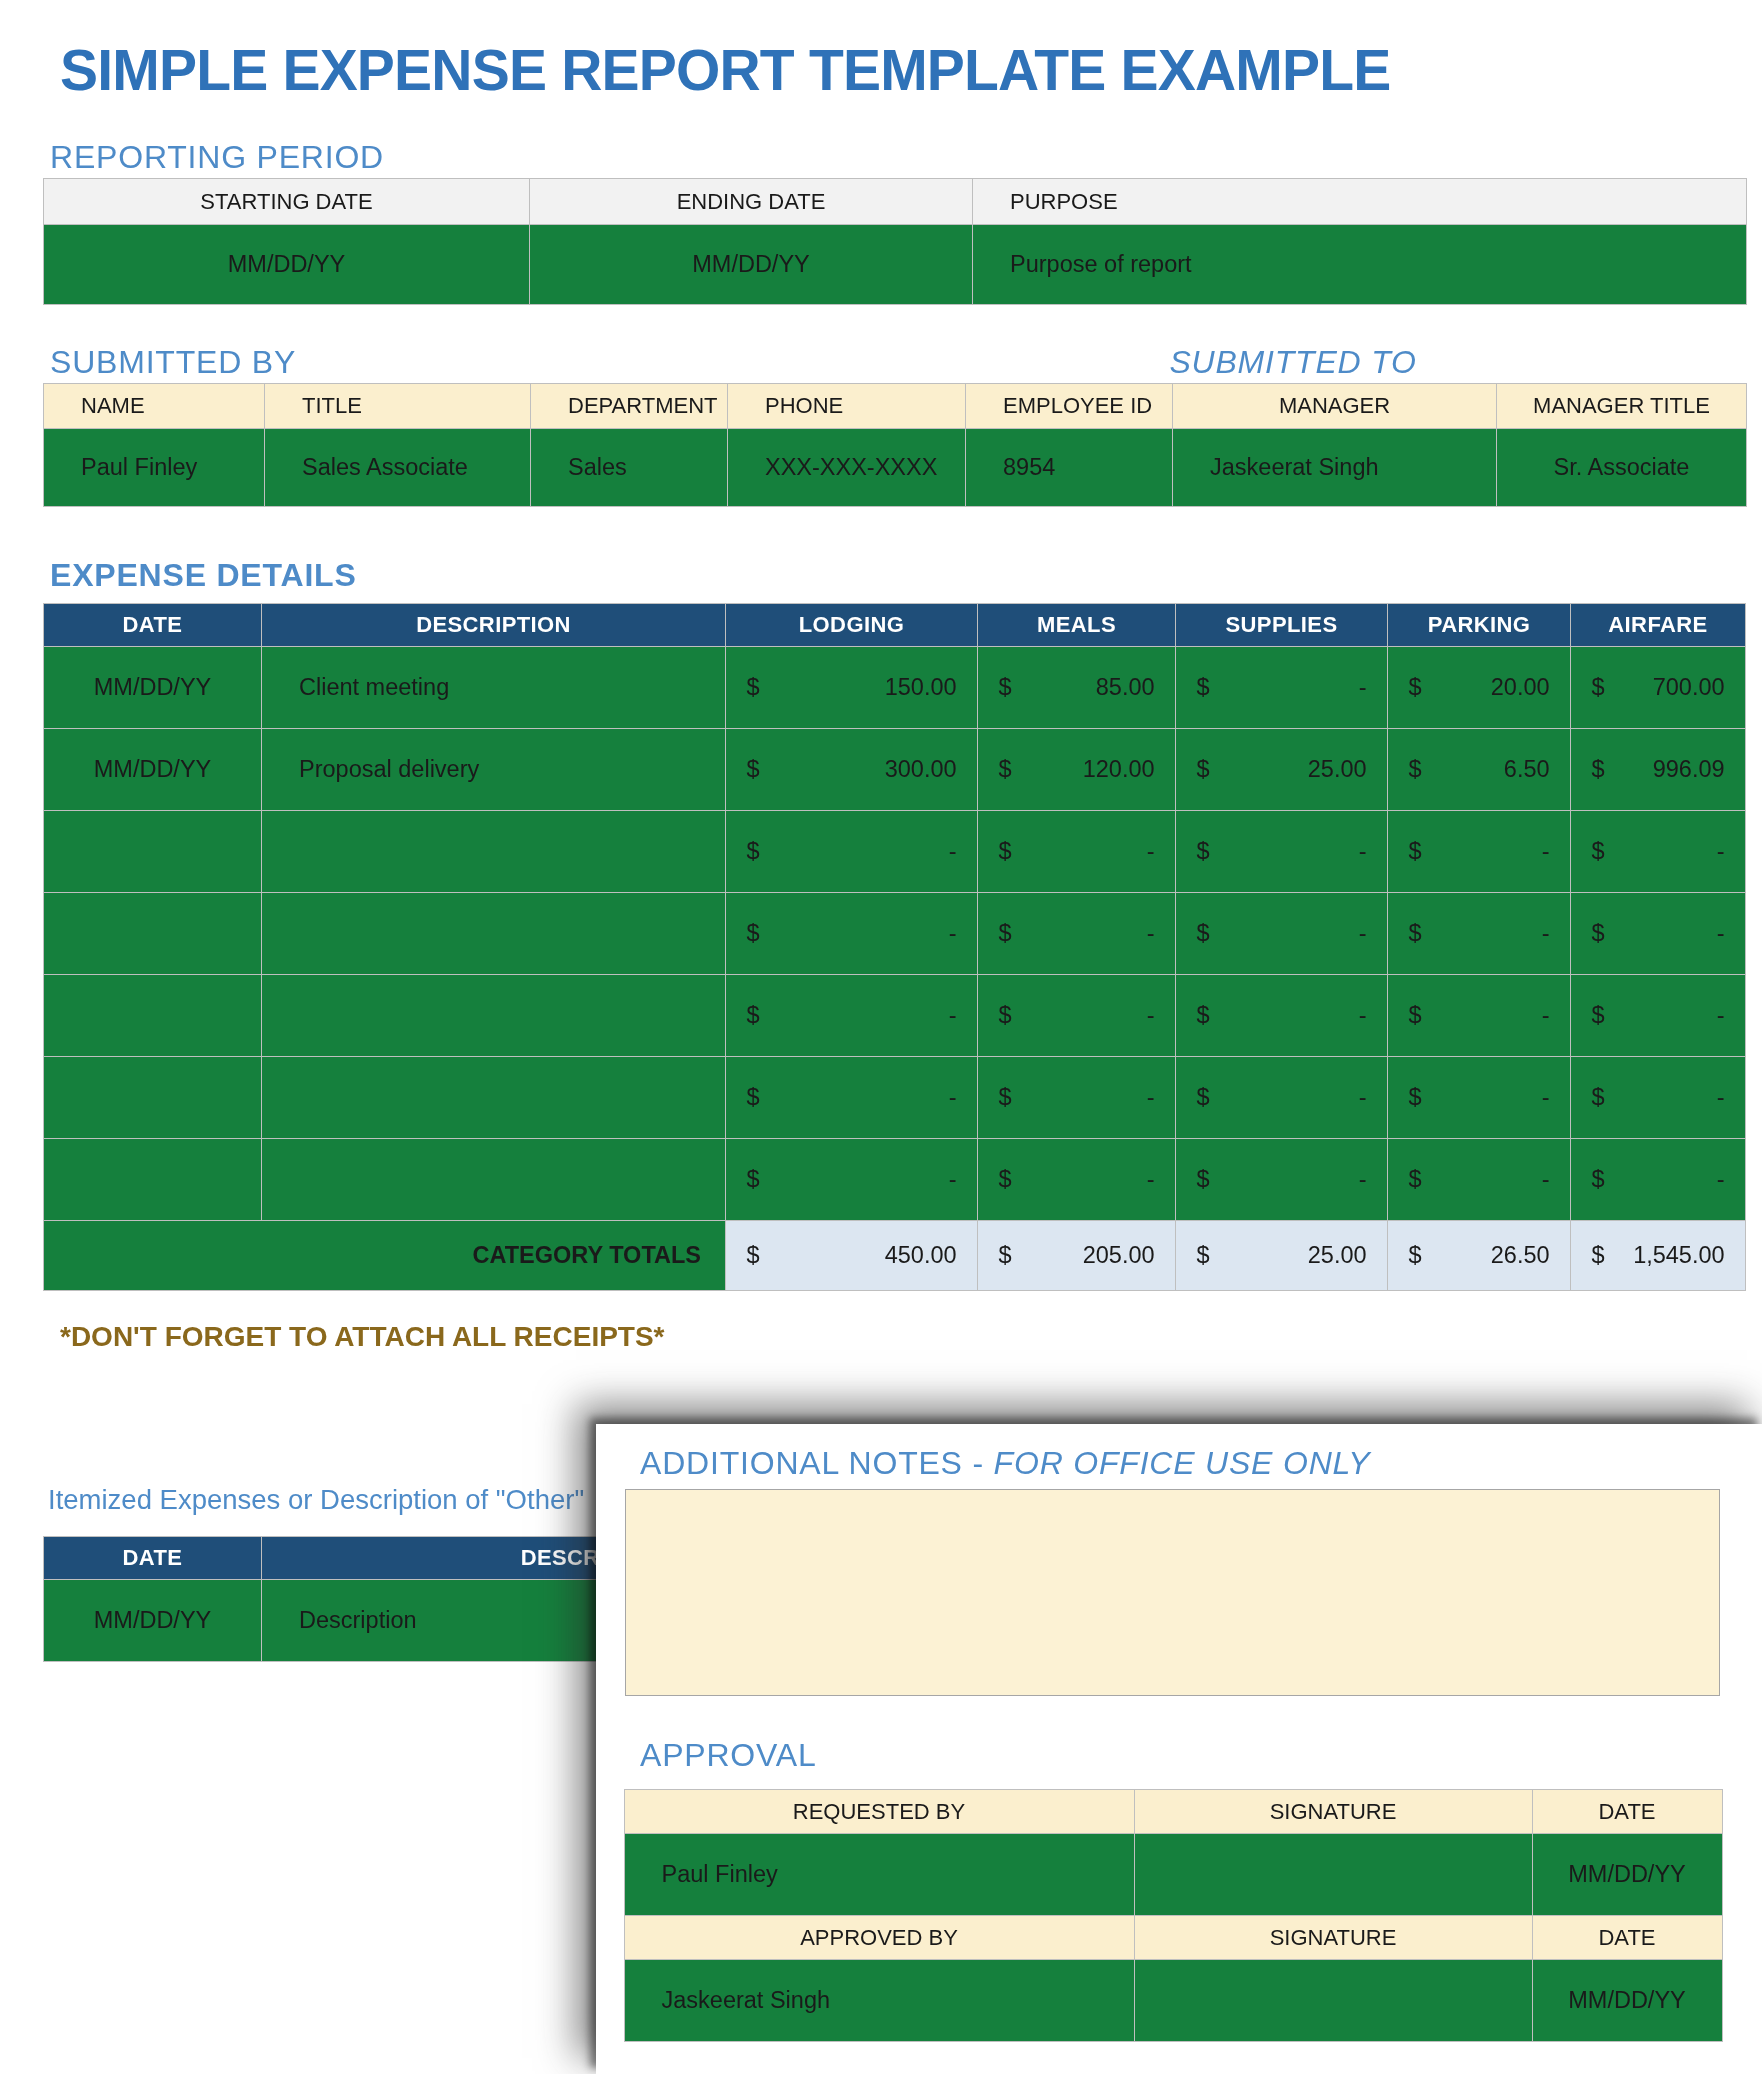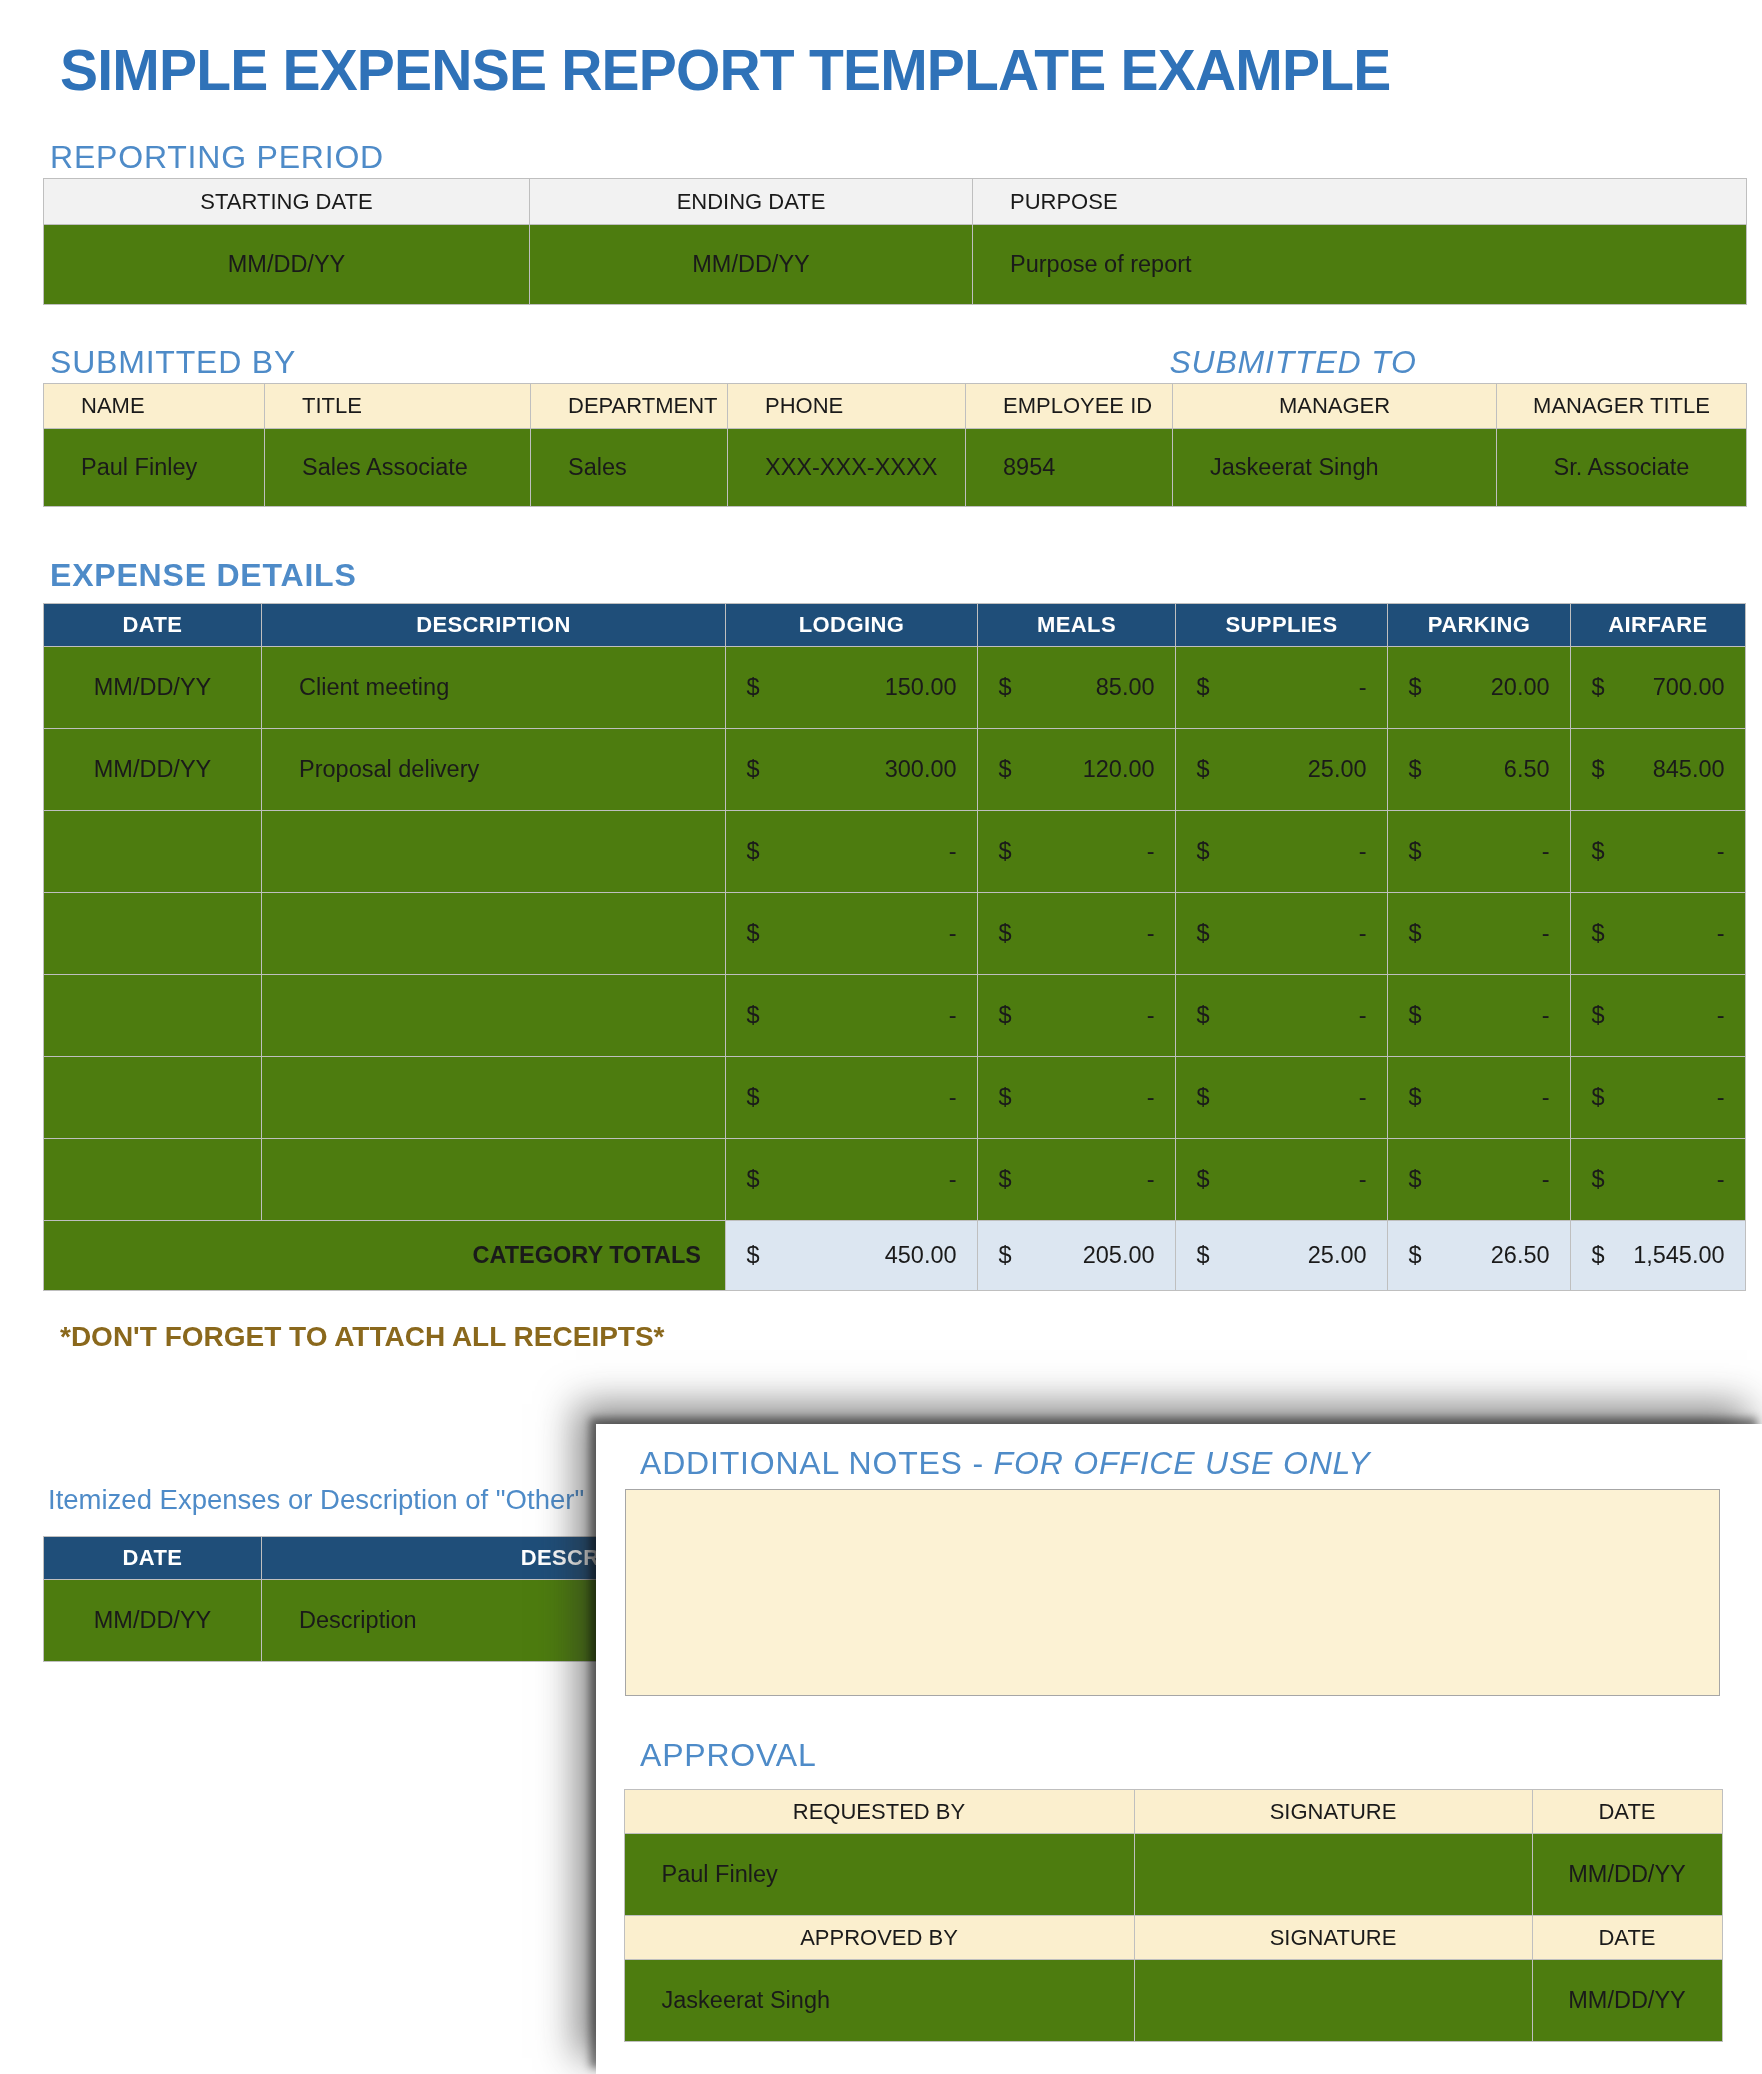--- a/index.html
+++ b/index.html
@@ -9,21 +9,21 @@
   }
   html,body{margin:0;padding:0;background:#fff;}
   #page{position:relative;width:1763px;height:2074px;background:#fff;overflow:hidden;
         font-family:"Liberation Sans",sans-serif;color:#1a1a1a;}
   .abs{position:absolute;}
   #title{left:60px;top:37px;font-size:57px;font-weight:bold;color:var(--accent-blue);letter-spacing:-0.8px;white-space:nowrap;}
   .sec-h{font-size:32px;color:var(--heading-blue);letter-spacing:0.8px;white-space:nowrap;}
   .sec-h em{font-style:italic;}
   #h-itemized{font-size:27.5px;letter-spacing:0;}
   #receipts{left:60px;top:1321px;font-size:28px;font-weight:bold;color:var(--gold);white-space:nowrap;}
-  table{border-collapse:collapse;table-layout:fixed;background:#4d7c0f;}
+  table{border-collapse:collapse;table-layout:fixed;background:#15803d;}
   table{border:1.6px solid var(--border-outer);}
   td{border:0.8px solid var(--border-inner);vertical-align:middle;font-size:23.5px;overflow:hidden;white-space:nowrap;}
   tr.gray-head td{background:var(--header-gray);height:43px;font-size:22px;}
   tr.cream-head td{background:var(--cream);height:42px;font-size:22px;}
   tr.navy-head td{background:var(--navy);color:#fff;font-weight:bold;height:40px;font-size:22px;letter-spacing:0.4px;}
   .center{text-align:center;}
   .al{text-align:left;padding-left:37px;}
   .ar{text-align:right;padding-right:24px;}
   tr.body-row td{height:77px;}
   tr.sub-row td{height:75px;}
@@ -184,21 +184,21 @@
           </td>
       <td class="money">
             <div>
               <span>$</span>
               <span>6.50</span>
             </div>
           </td>
       <td class="money">
             <div>
               <span>$</span>
-              <span>845.00</span>
+              <span>996.09</span>
             </div>
           </td>
     </tr>
     <tr class="exp-row">
       <td class="center"></td>
       <td class="al"></td>
       <td class="money">
             <div>
               <span>$</span>
               <span>-</span>

